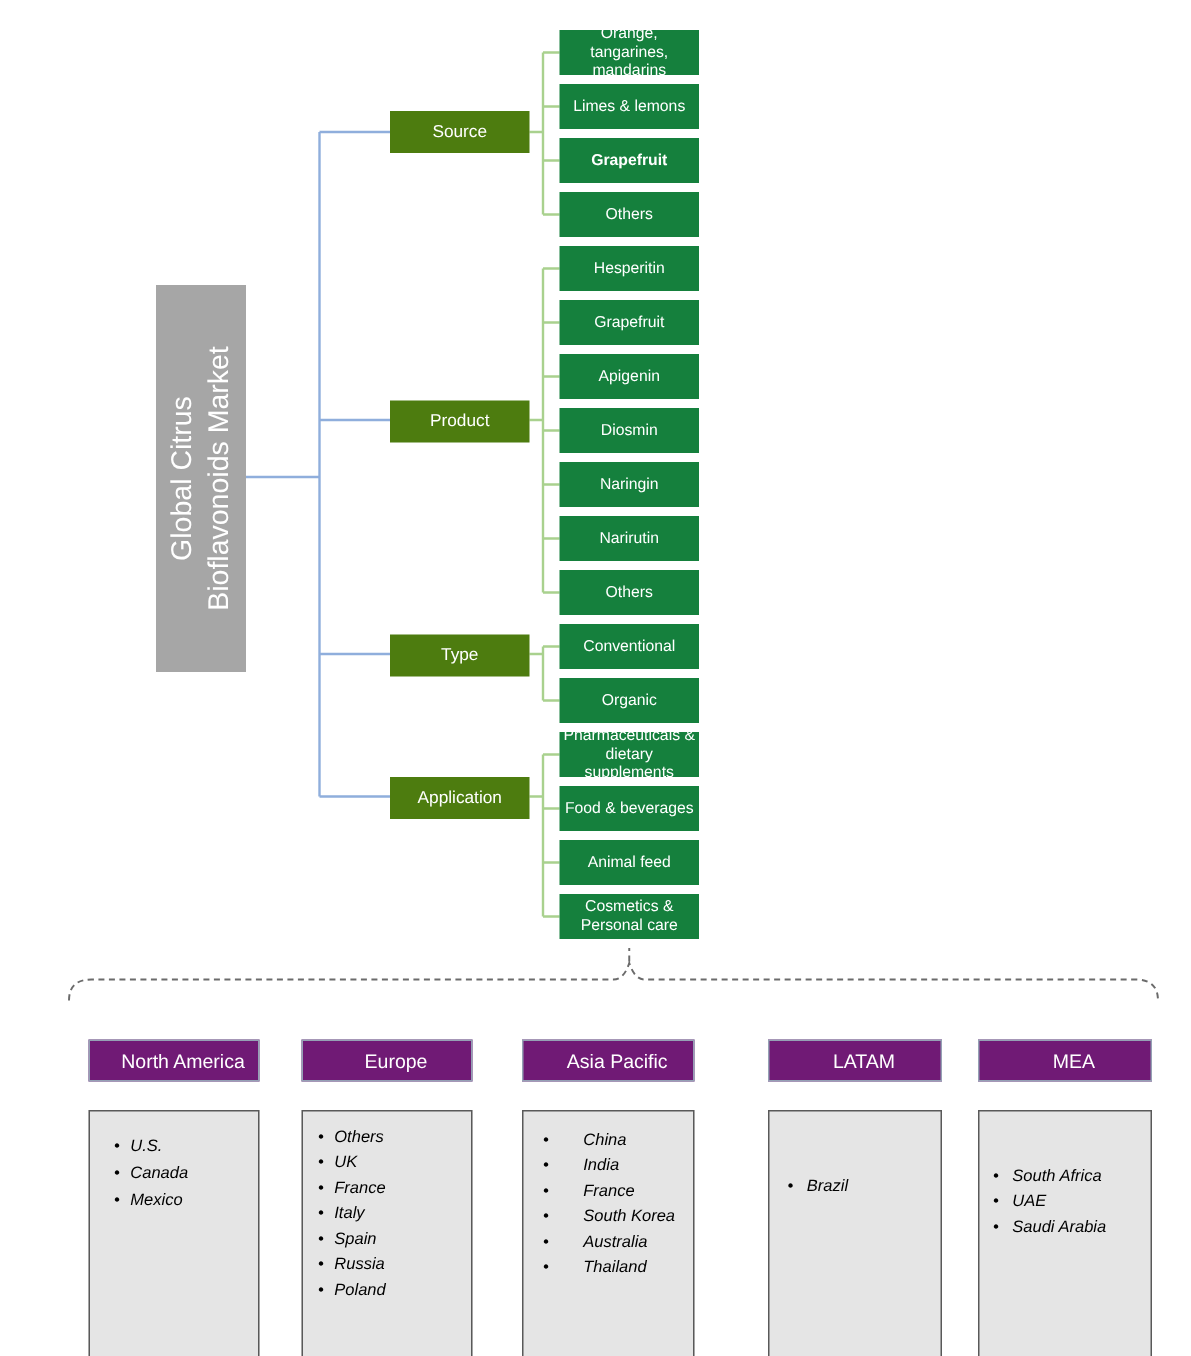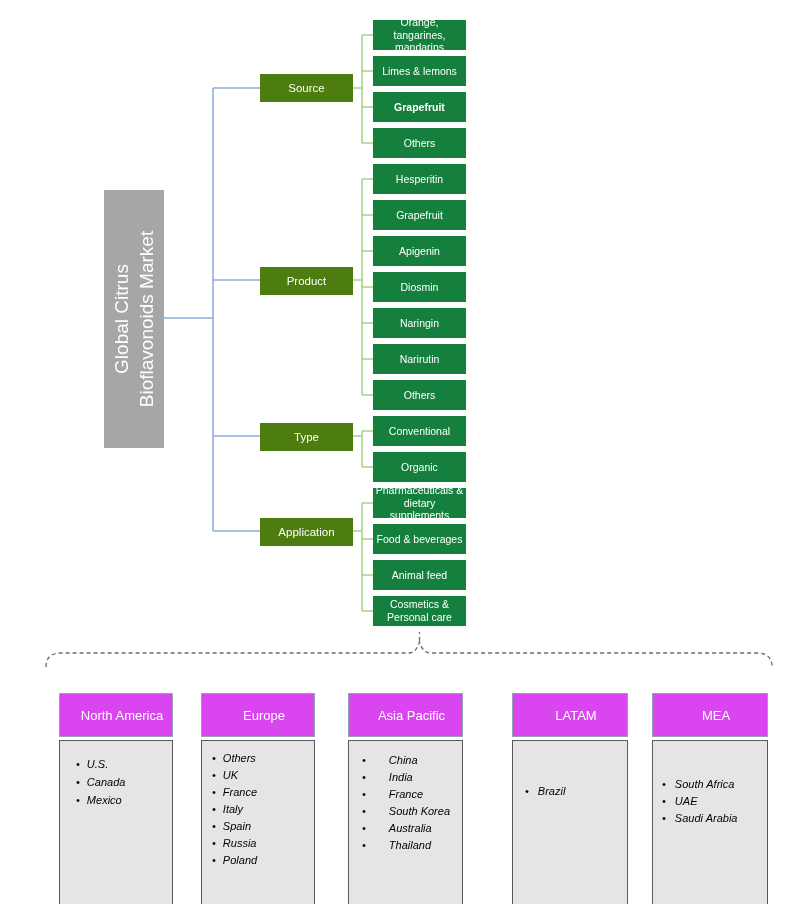--- a/index.html
+++ b/index.html
@@ -29,21 +29,21 @@
     position:absolute;left:373px;width:93px;height:30px;background:#15803d;
     color:#fff;font-size:10.5px;line-height:1.2;text-align:center;
     display:flex;align-items:center;justify-content:center;
     padding:0 2px;box-sizing:border-box;
   }
   .gbox.bold{font-weight:bold;}
 
   
   .region{position:absolute;top:693px;height:190px;}
   .rheader{
-    height:44px;background:#d946ef;border:1px solid #95A1B5;box-sizing:border-box;
+    height:28px;background:#701a75;border:1px solid #95A1B5;box-sizing:border-box;
     color:#fff;font-size:13px;display:flex;align-items:center;justify-content:center;padding-left:12px;
   }
   .rlist{
     position:absolute;top:47px;left:0;right:0;height:170px;
     background:#e5e5e5;border:1px solid #595959;box-sizing:border-box;font-style:italic;
   }
   .rlist ul{list-style:none;margin:0;font-size:11px;color:#000;}
   .rlist li{display:flex;align-items:baseline;}
   .rlist li::before{content:"\2022";flex:0 0 auto;}
   ul.gap-s li::before{margin-right:7px;}

